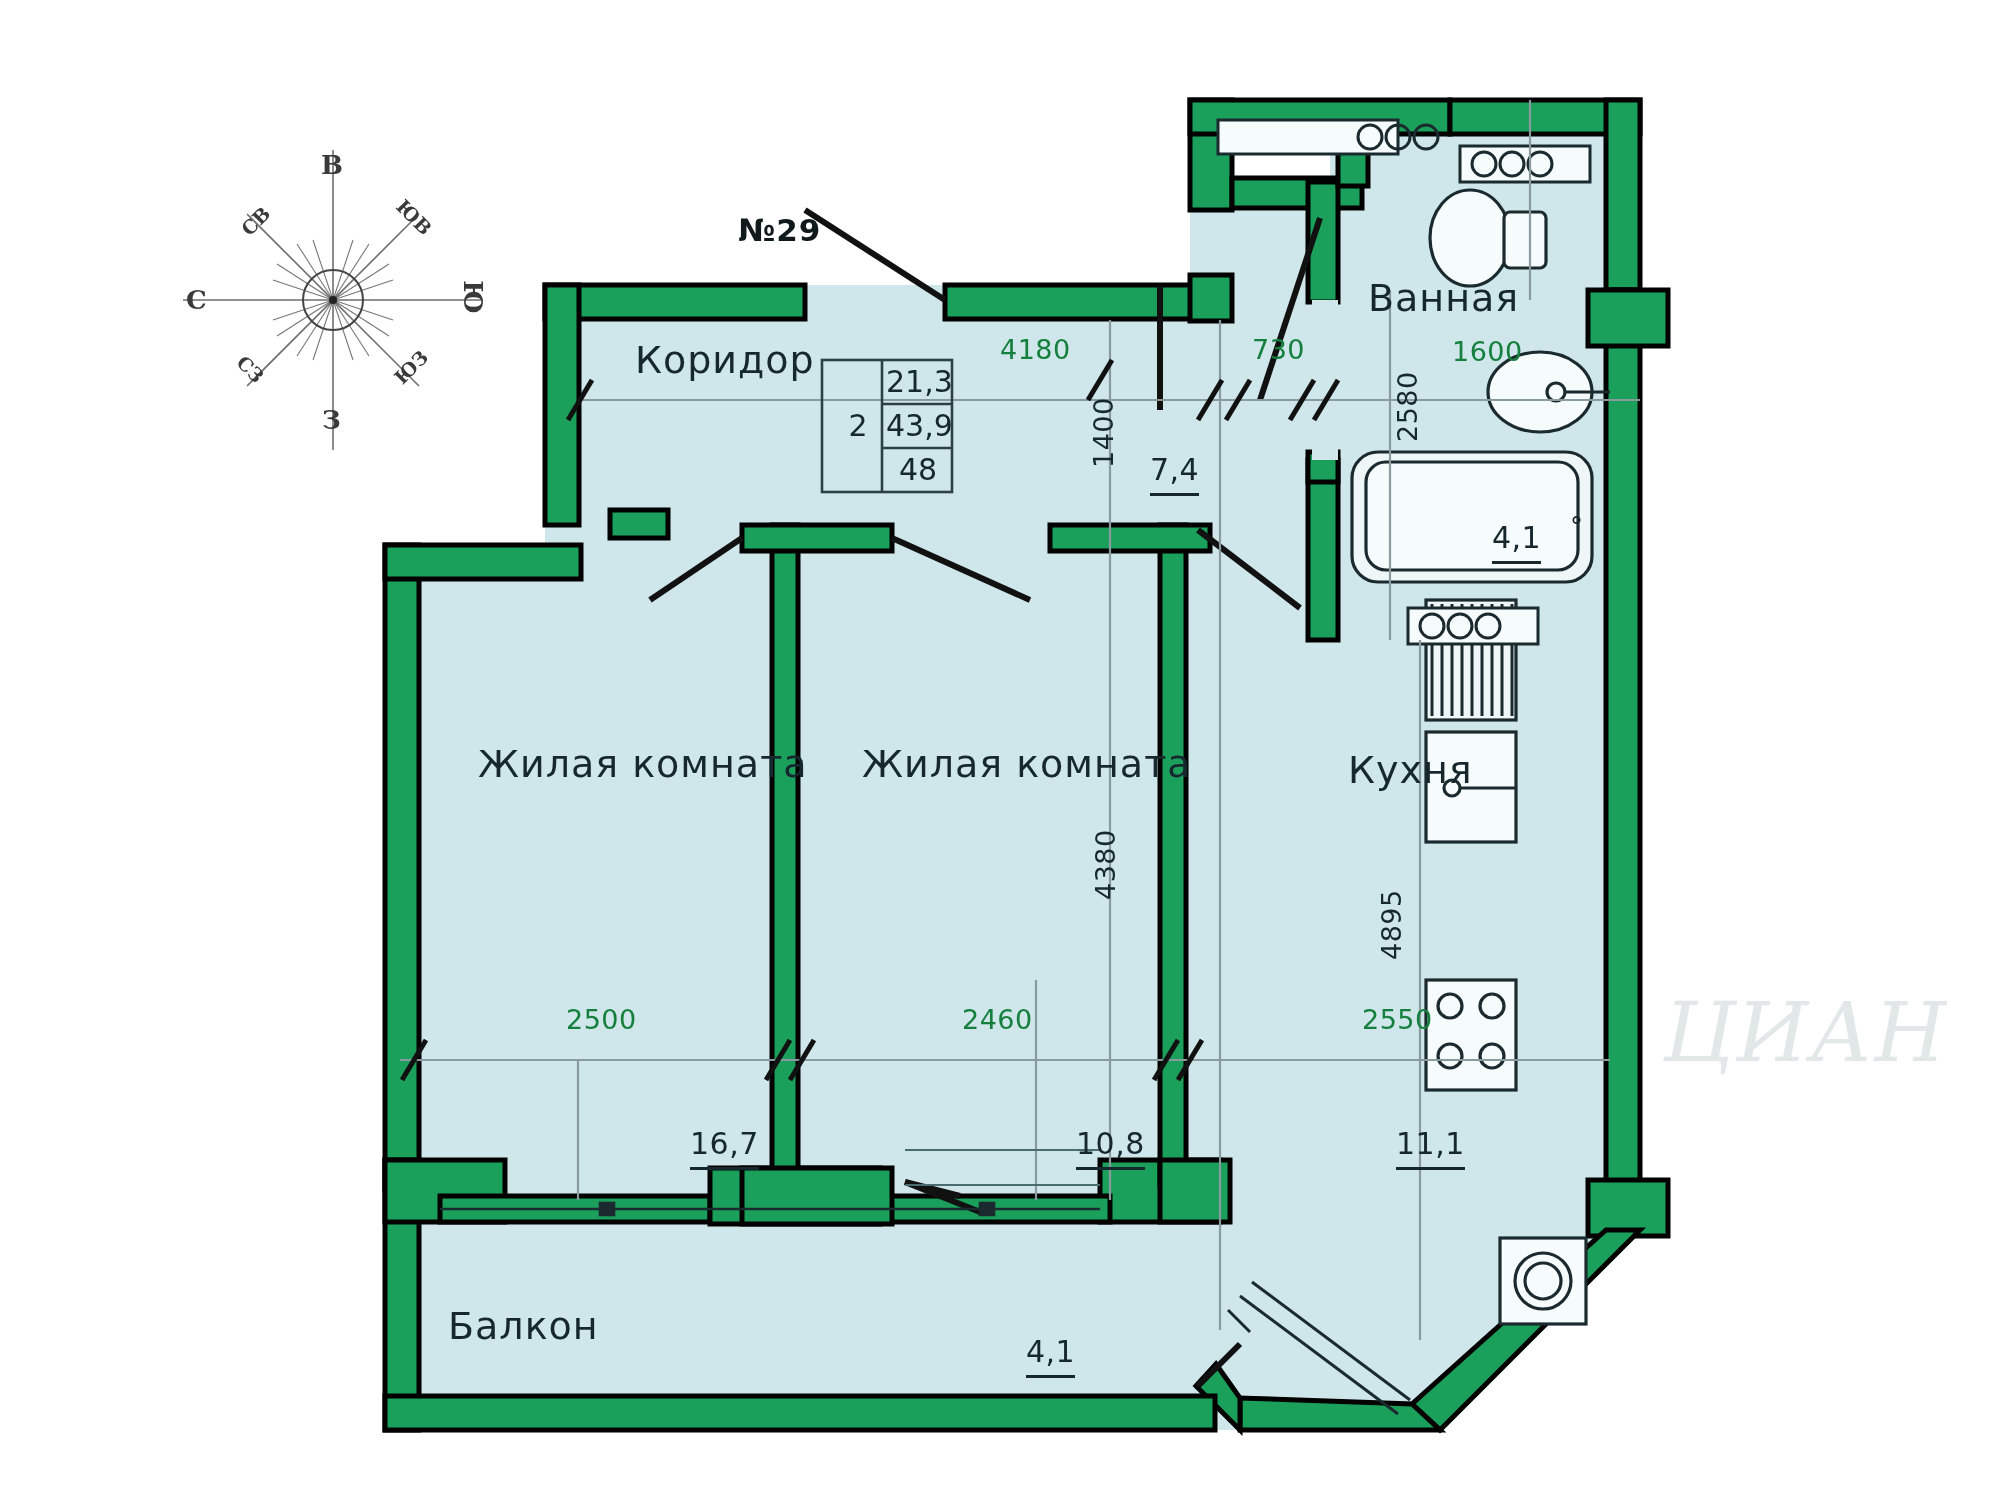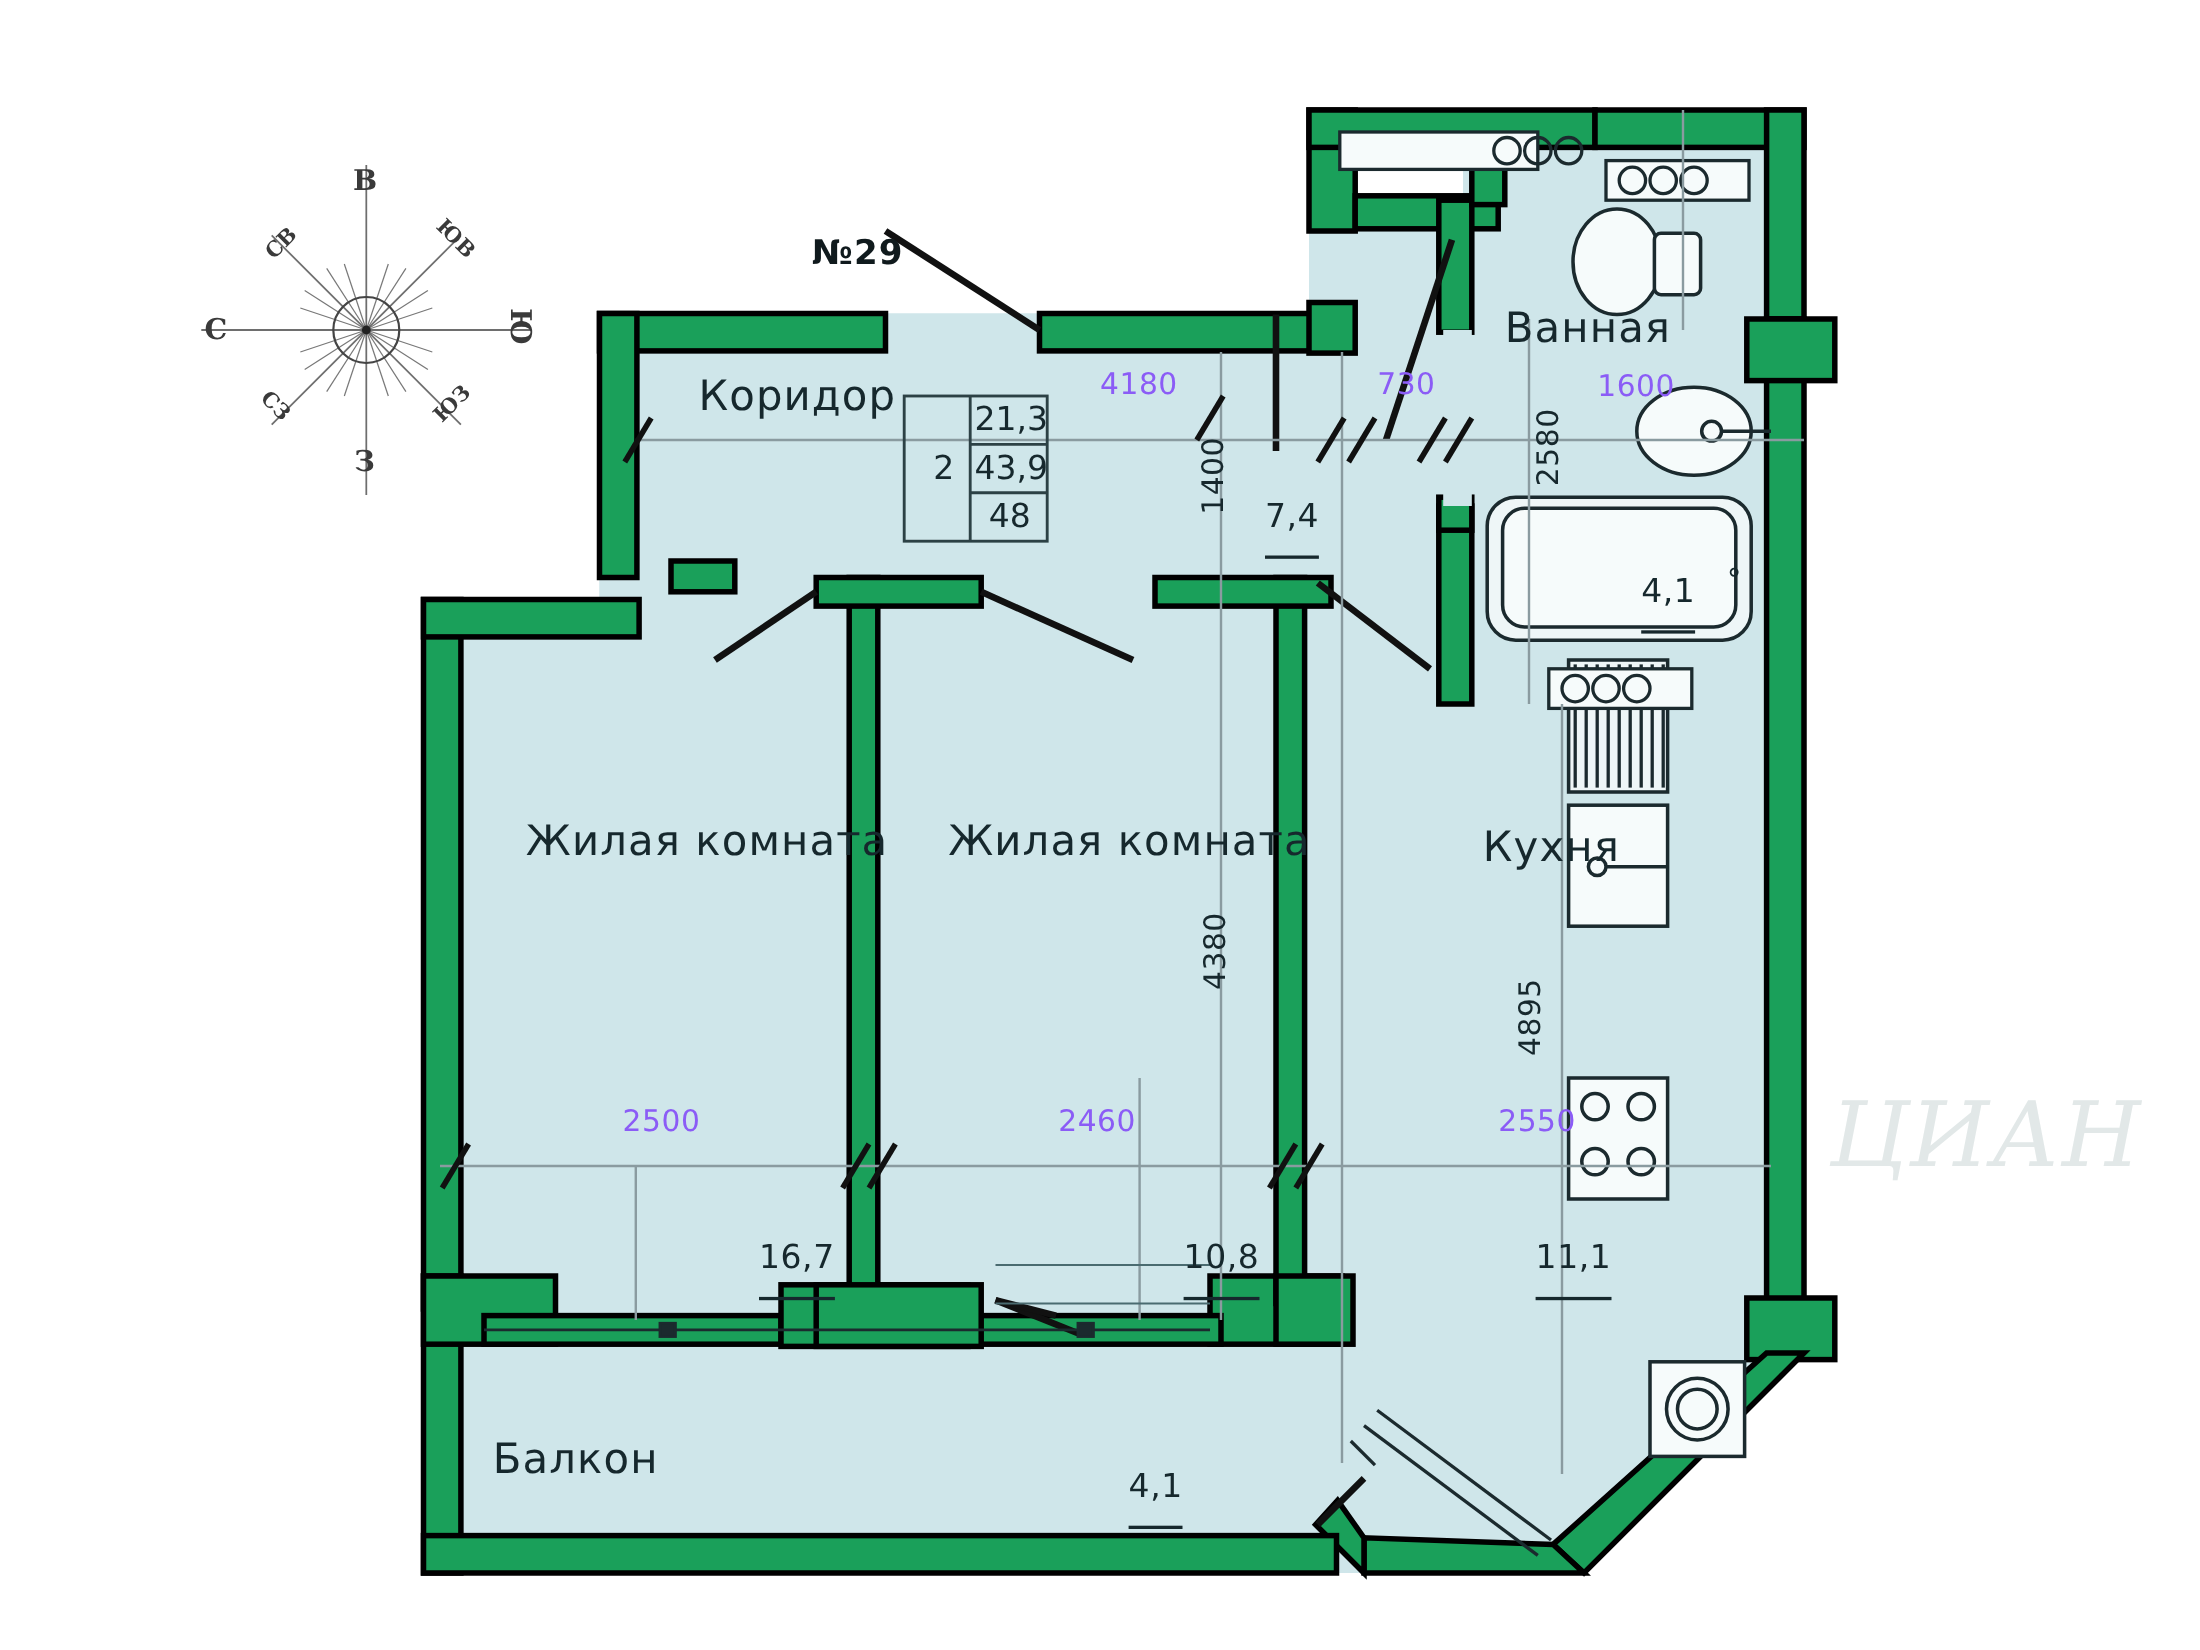--- a/index.html
+++ b/index.html
@@ -33,35 +33,35 @@
     color: #1b2a2e;
     font-family: "DejaVu Sans", sans-serif;
   }
   .room-name {
     font-size: 38px;
     letter-spacing: 1px;
     color: #16282d;
   }
   .dim {
     font-size: 27px;
-    color: #8b5cf6;
+    color: #15803d;
     letter-spacing: 0.5px;
   }
   .dim-v {
     font-size: 27px;
     color: #16282d;
     transform: rotate(-90deg);
     transform-origin: left top;
     letter-spacing: 0.5px;
   }
   .area {
     font-size: 30px;
     color: #16282d;
     border-bottom: 3px solid #16282d;
-    padding-bottom: 18px;
+    padding-bottom: 6px;
     letter-spacing: 0.5px;
   }
   .plan-no {
     font-size: 31px;
     font-weight: bold;
     color: #101a1d;
     letter-spacing: 1px;
   }
   .compass-letter {
     position: absolute;

